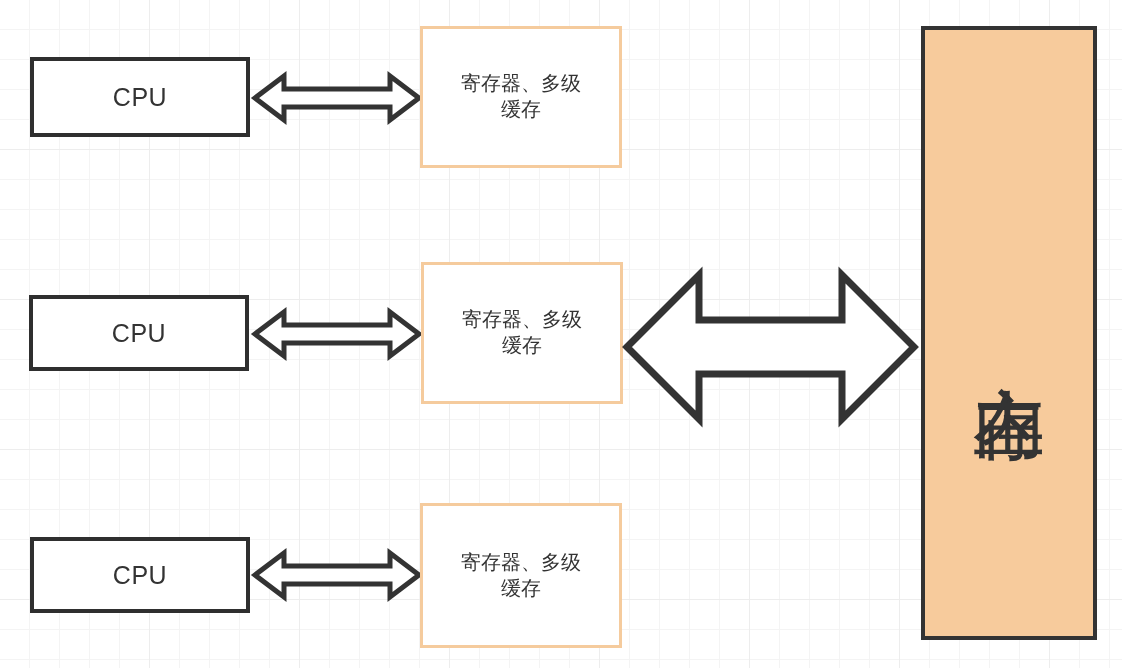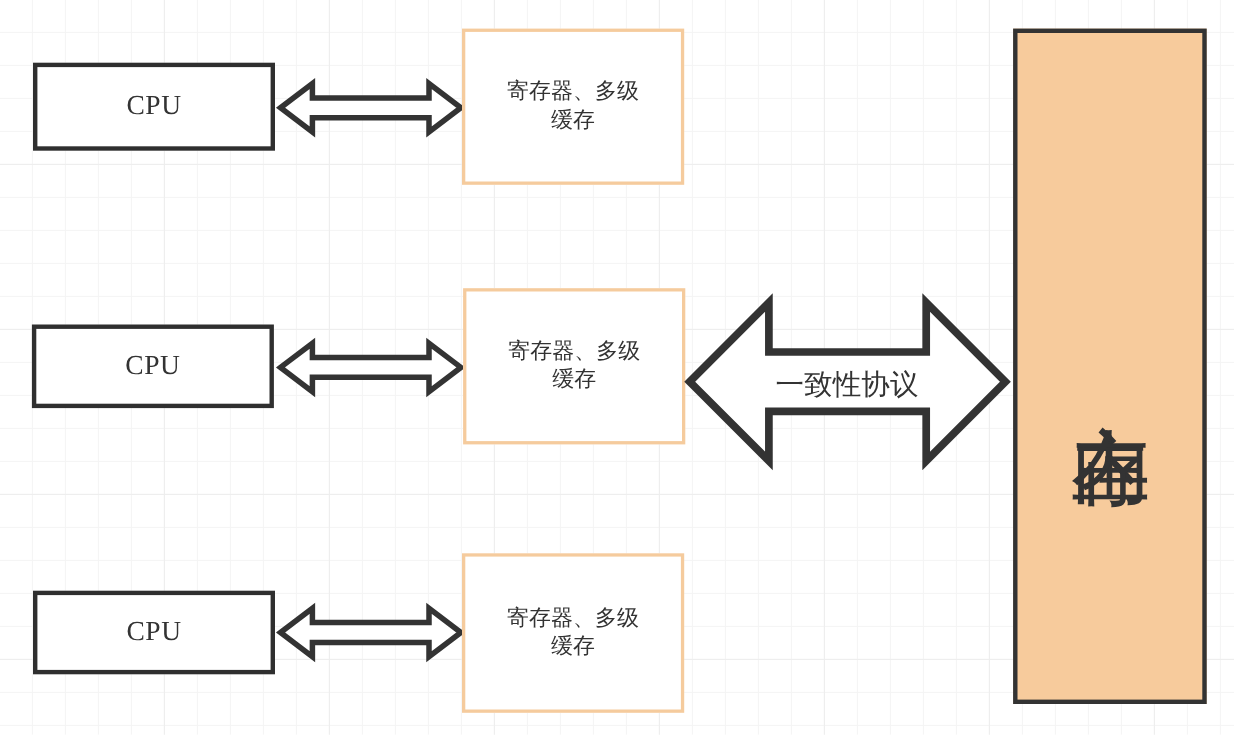--- a/index.html
+++ b/index.html
@@ -17,21 +17,21 @@
       linear-gradient(to right,  #ededed 1px, transparent 1px),
       linear-gradient(to bottom, #ededed 1px, transparent 1px),
       linear-gradient(to right,  #f4f4f4 1px, transparent 1px),
       linear-gradient(to bottom, #f4f4f4 1px, transparent 1px);
     background-size:
       150px 150px,
       150px 150px,
       30px 30px,
       30px 30px;
     background-position: -1px -1px, -1px -1px, -1px -1px, -1px -1px;
-    font-family: Liberation Serif, serif;
+    font-family: Liberation Sans, sans-serif;
   }
 
   .node {
     position: absolute;
     box-sizing: border-box;
     display: flex;
     align-items: center;
     justify-content: center;
     text-align: center;
     color: #333333;
@@ -109,21 +109,20 @@
   <div class="node cache-box" style="left:421px; top:262px; width:202px; height:142px;">
     <span>
       <span>寄存器、多级</span><br>
       <span>缓存</span>
     </span>
   </div>
 
   <svg class="arrow-svg" style="left:623px; top:268px;" width="295" height="158" viewBox="0 0 295 158">
     <polygon points="4,79 76,7 76,52 219,52 219,7 291,79 219,151 219,106 76,106 76,151" fill="#ffffff" stroke="#333333" stroke-width="7" stroke-linejoin="miter"></polygon>
   </svg>
-  <div class="big-arrow-label" style="left:625px; top:332px; width:290px;">一致性协议</div>
 
   <div class="node cpu-box" style="left:30px; top:537px; width:220px; height:76px;">
     <span>CPU</span>
   </div>
 
   <svg class="arrow-svg" style="left:252px; top:546px;" width="170" height="58" viewBox="0 0 170 58">
     <polygon points="3,29 32,7 32,20 138,20 138,7 167,29 138,51 138,38 32,38 32,51" fill="#ffffff" stroke="#333333" stroke-width="5" stroke-linejoin="miter"></polygon>
   </svg>
 
   <div class="node cache-box" style="left:420px; top:503px; width:202px; height:145px;">

